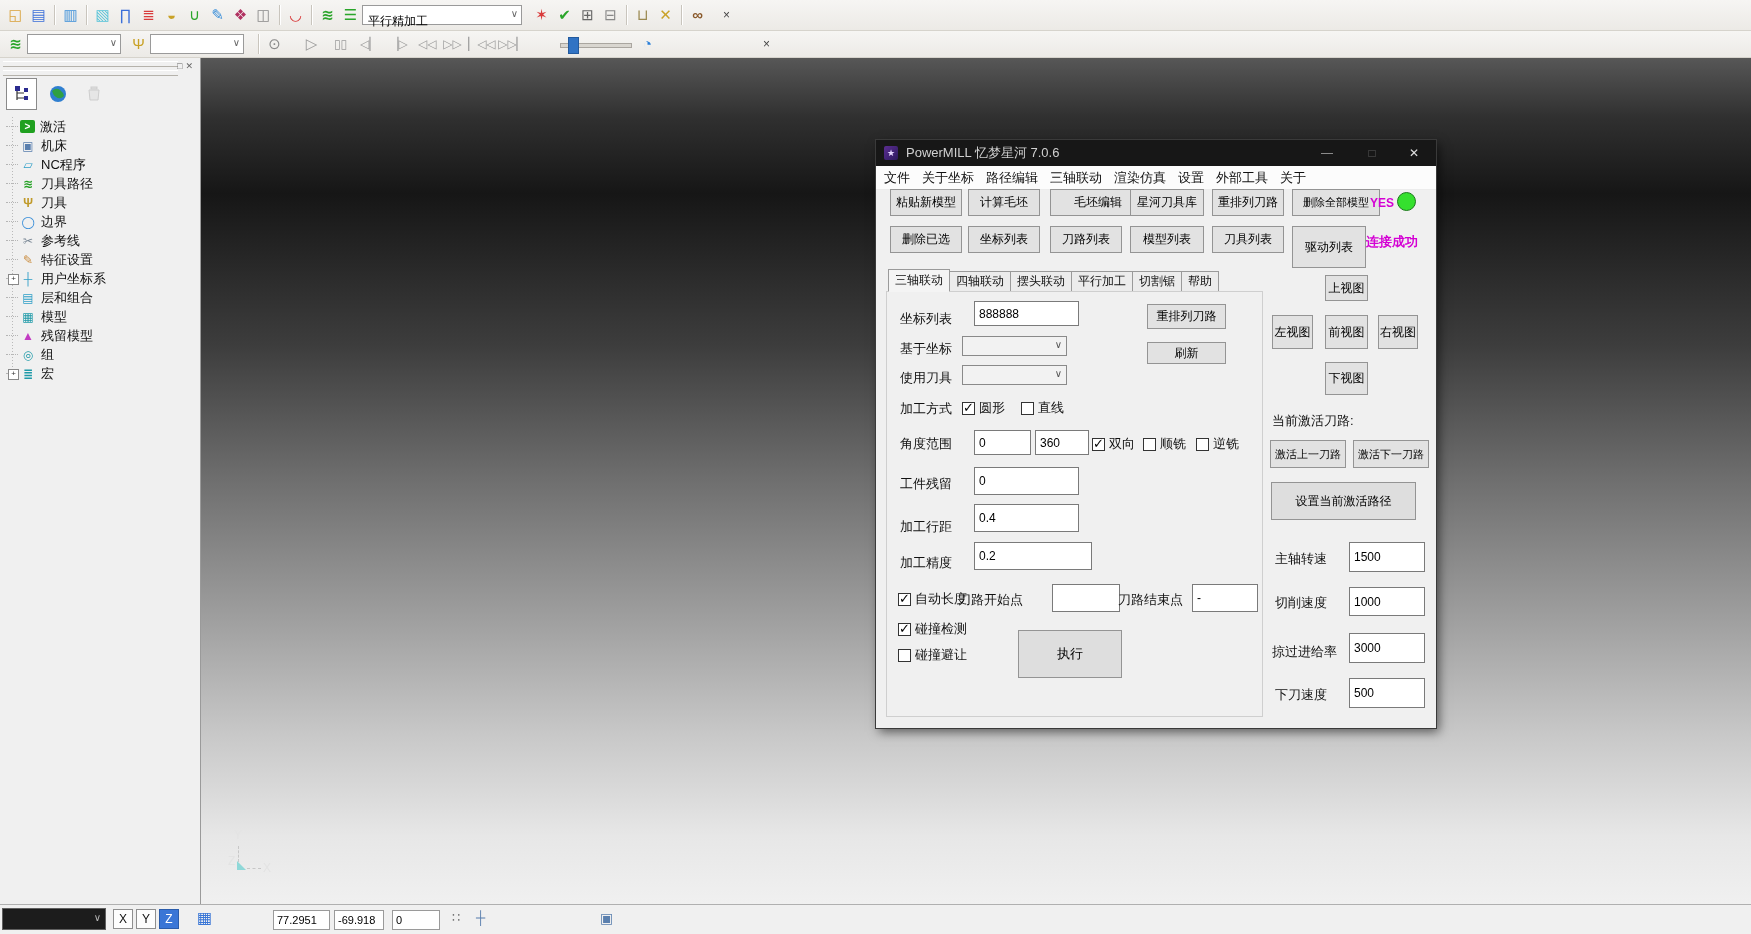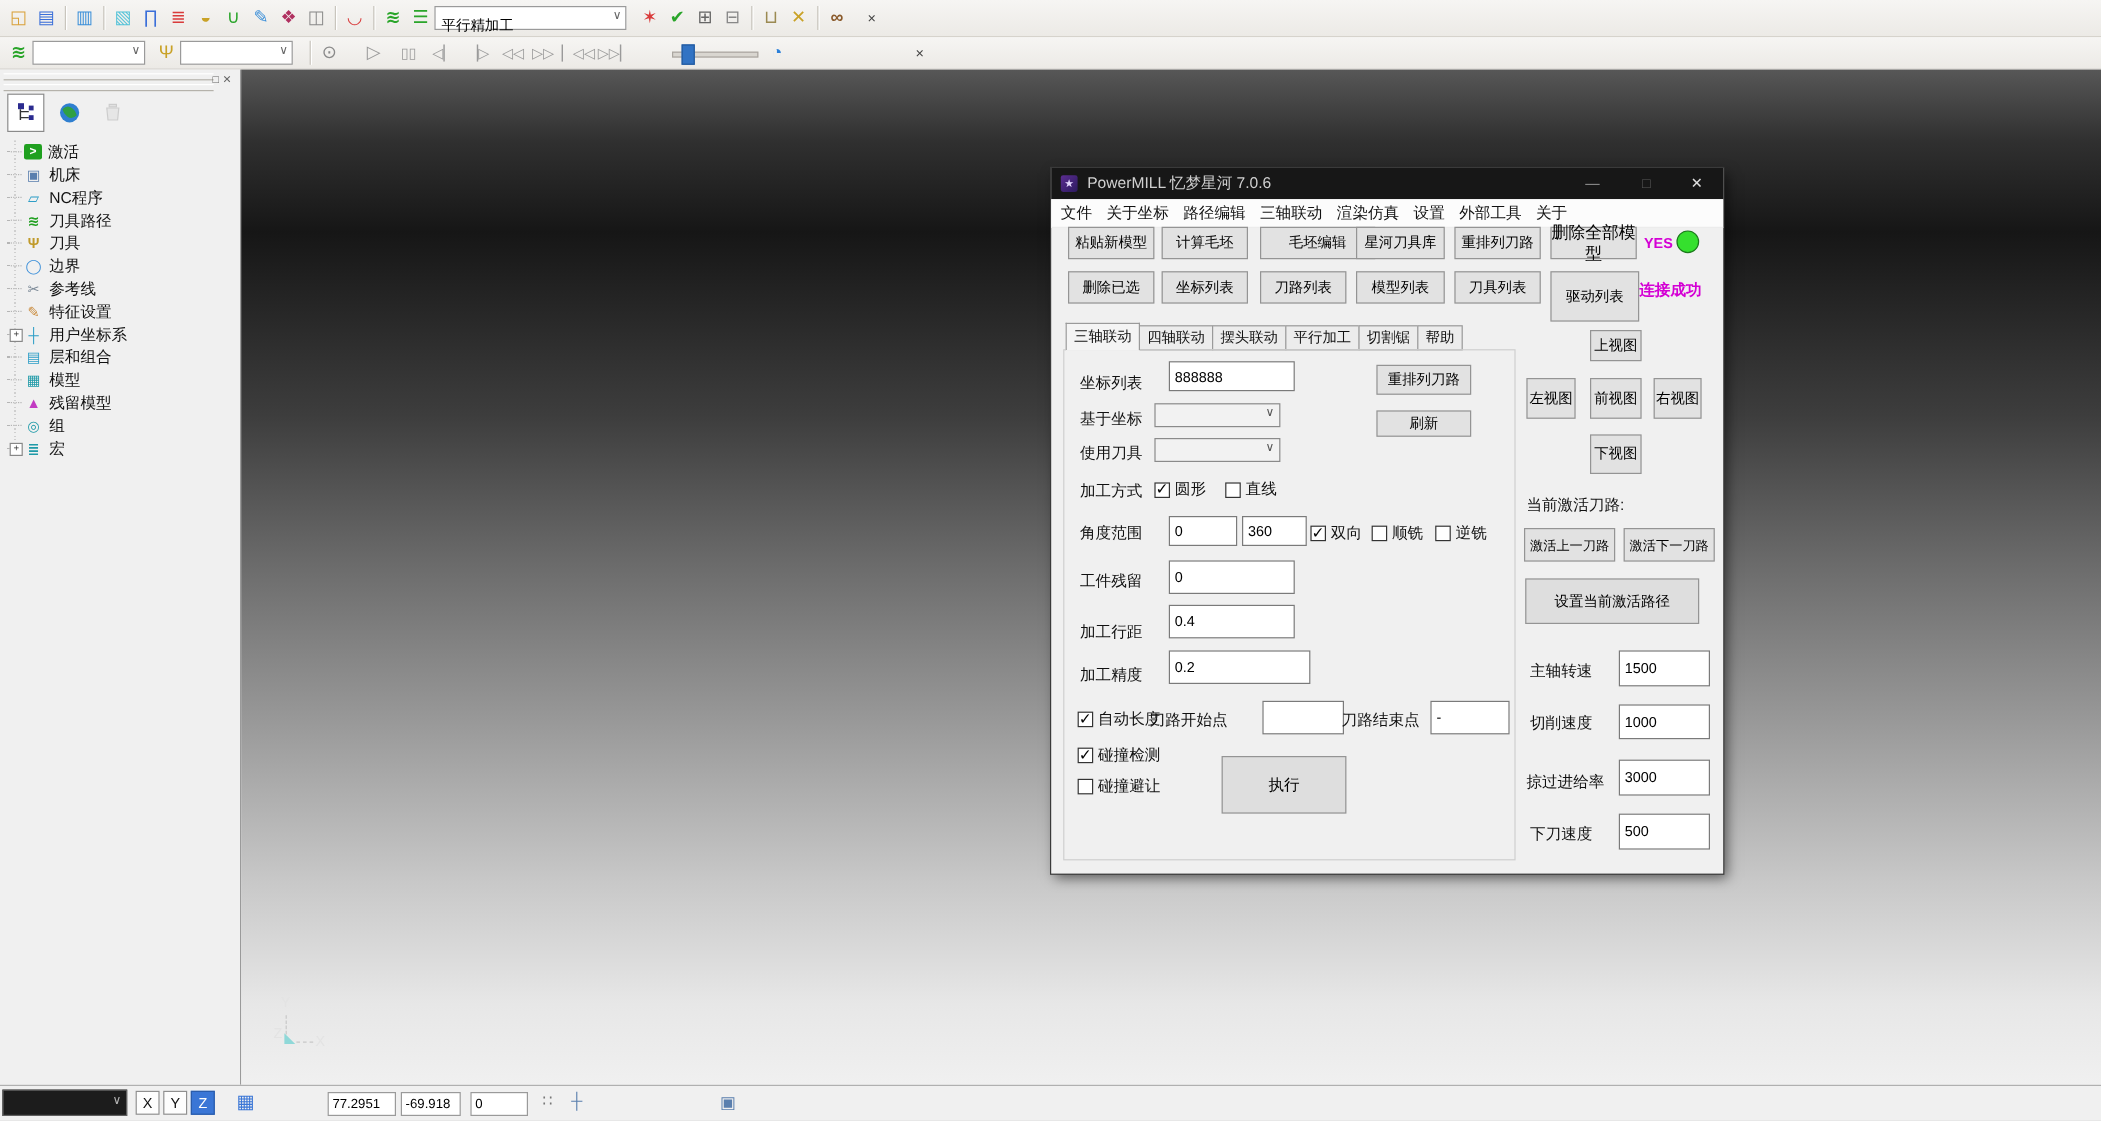--- a/index.html
+++ b/index.html
@@ -285,21 +285,21 @@
         <span class="menu-item">设置</span>
         <span class="menu-item">外部工具</span>
         <span class="menu-item">关于</span>
       </div>
 
       <div class="btn" style="left:14px;top:49px;width:72px;height:27px">粘贴新模型</div>
       <div class="btn" style="left:92px;top:49px;width:72px;height:27px">计算毛坯</div>
       <div class="btn" style="left:174px;top:49px;width:96px;height:27px">毛坯编辑</div>
       <div class="btn" style="left:254px;top:49px;width:74px;height:27px">星河刀具库</div>
       <div class="btn" style="left:336px;top:49px;width:72px;height:27px">重排列刀路</div>
-      <div class="btn" style="left:416px;top:49px;width:72px;height:27px;font-size:14px">删除全部模型</div>
+      <div class="btn" style="left:416px;top:49px;width:88px;height:27px;font-size:11px">删除全部模型</div>
       <div class="statusword" style="left: 494px; top: 56px; color: rgb(212, 0, 212);">YES</div>
       <div class="light" style="left: 521px; top: 52px; background: rgb(53, 224, 46);"></div>
 
       <div class="btn" style="left:14px;top:86px;width:72px;height:27px">删除已选</div>
       <div class="btn" style="left:92px;top:86px;width:72px;height:27px">坐标列表</div>
       <div class="btn" style="left:174px;top:86px;width:72px;height:27px">刀路列表</div>
       <div class="btn" style="left:254px;top:86px;width:74px;height:27px">模型列表</div>
       <div class="btn" style="left:336px;top:86px;width:72px;height:27px">刀具列表</div>
       <div class="btn" style="left:416px;top:86px;width:74px;height:42px">驱动列表</div>
       <div class="statusword" style="left: 490px; top: 93px; font-size: 13px; color: rgb(212, 0, 212);">连接成功</div>

